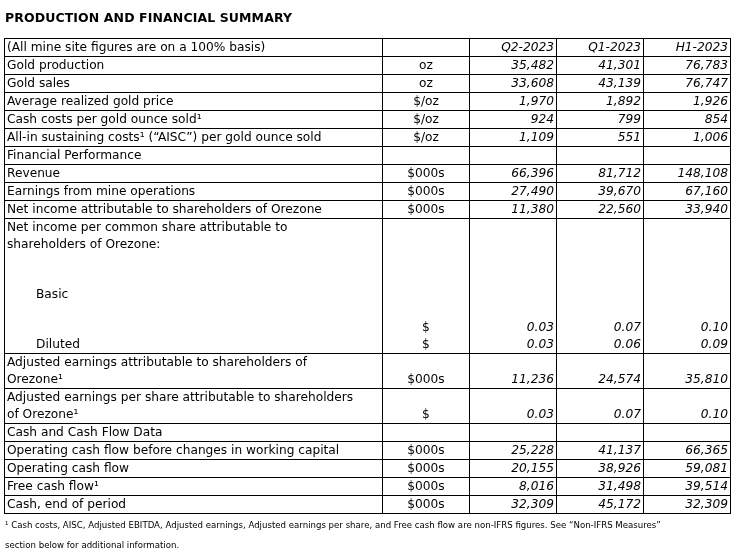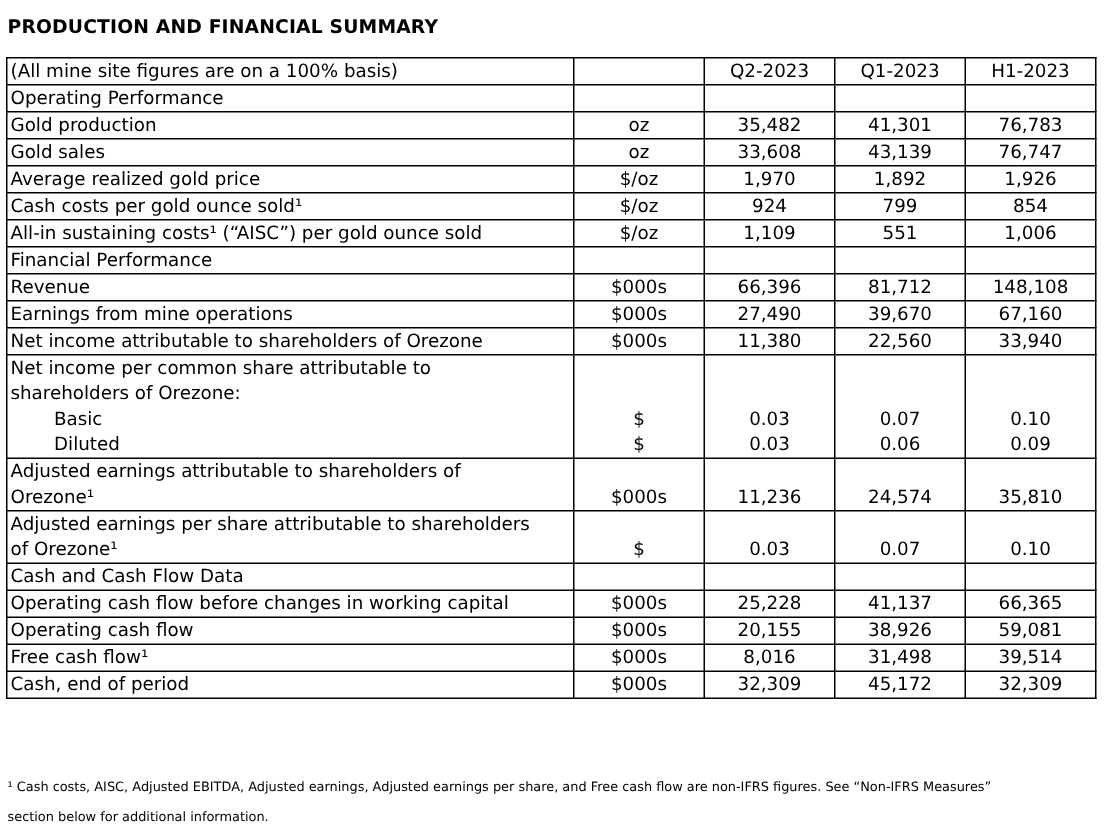--- a/index.html
+++ b/index.html
@@ -4,48 +4,41 @@
 <style>
   html, body { margin: 0; padding: 0; background: #ffffff; }
   body { width: 737px; height: 555px; position: relative; overflow: hidden;
          font-family: "DejaVu Sans", sans-serif; color: #000; }
   .title { position: absolute; left: 5px; top: 10px; font-size: 12.5px; font-weight: bold; letter-spacing: 0.1px; }
   table.summary { position: absolute; left: 4px; top: 38px; border-collapse: collapse;
                   font-size: 12.2px; line-height: 17px; }
   table.summary td { border: 1px solid #000; padding: 0 2px 0 2px; vertical-align: bottom; white-space: nowrap; }
   td.c-label { width: 373px; }
   td.c-unit { width: 82px; text-align: center; }
-  td.c-num { width: 82px; text-align: center; }
+  td.c-num { width: 82px; text-align: right; font-style: italic; }
   td.c-label.wrap { white-space: normal; }
-  .indent { padding-left: 29px; display: block; }
+  .indent { padding-left: 29px; display: block; margin-top: 33px; }
   .ml { display: block; }
   .footnote { position: absolute; left: 5px; top: 515px; width: 730px; font-size: 8.6px; line-height: 20px; }
 </style>
 </head>
 <body>
 
 <div class="title">PRODUCTION AND FINANCIAL SUMMARY</div>
 
 <table class="summary">
   <tbody>
       <tr>
     <td class="c-label">(All mine site figures are on a 100% basis)</td>
     <td class="c-unit"></td>
     <td class="c-num">Q2-2023</td>
     <td class="c-num">Q1-2023</td>
     <td class="c-num">H1-2023</td>
   </tr>
 
-  <tr>
-    <td class="c-label">Operating Performance</td>
-    <td class="c-unit"></td>
-        <td class="c-num"></td>
-        <td class="c-num"></td>
-        <td class="c-num"></td>
-  </tr>
   <tr>
     <td class="c-label">Gold production</td>
     <td class="c-unit">oz</td>
     <td class="c-num">35,482</td>
     <td class="c-num">41,301</td>
     <td class="c-num">76,783</td>
   </tr>
   <tr>
     <td class="c-label">Gold sales</td>
     <td class="c-unit">oz</td>

